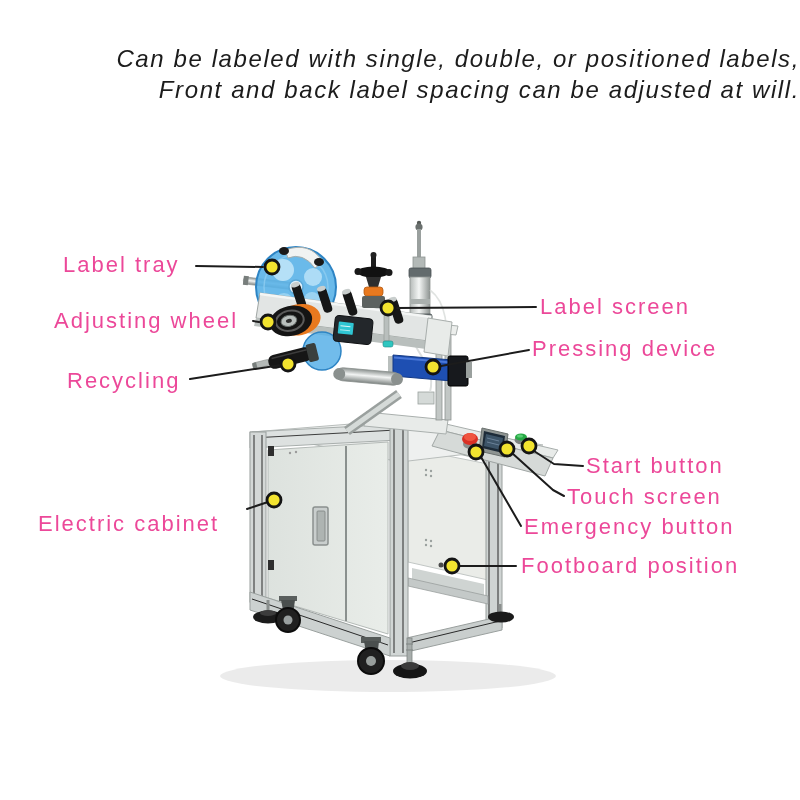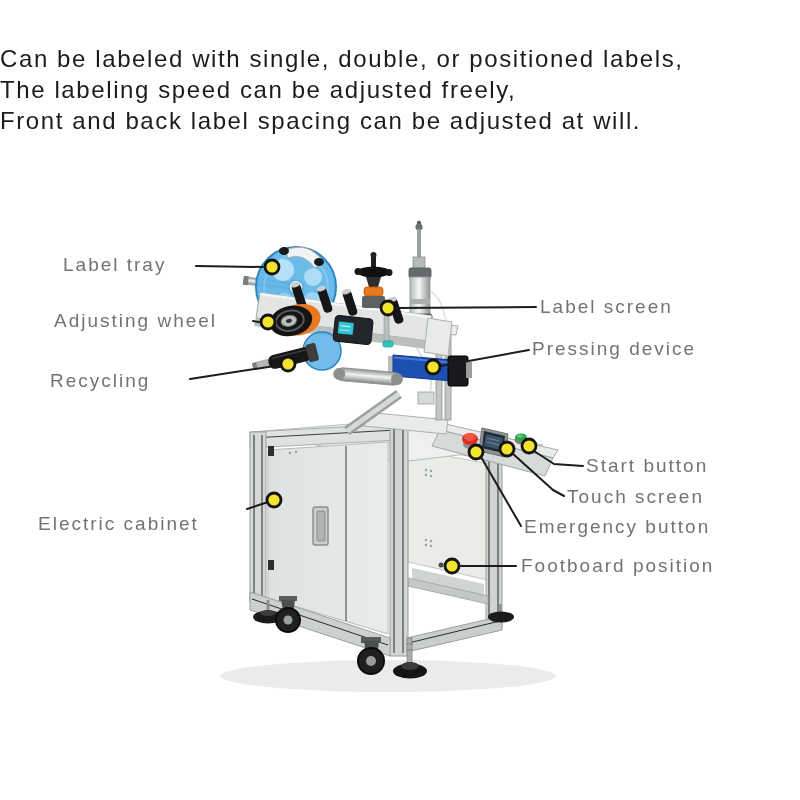--- a/index.html
+++ b/index.html
@@ -2,36 +2,36 @@
 <html><head>
 <meta charset="utf-8">
 <style>
   html,body{margin:0;padding:0;}
   body{
     width:800px;height:800px;position:relative;background:#ffffff;
     font-family:"Liberation Sans","DejaVu Sans",sans-serif;
     color:#1b1b1b;overflow:hidden;
   }
   .header{
-    position:absolute;top:43px;left:0;width:800px;text-align:left;
+    position:absolute;top:43px;left:0;width:800px;text-align:right;
     font-size:24px;line-height:31px;letter-spacing:1.6px;font-weight:500;
     color:#1c1c1c;
+    font-style:italic;
   }
   .callout-label{
-    position:absolute;white-space:nowrap;font-size:19px;letter-spacing:2px;
-    font-weight:500;color:#737373;transform:translateY(-50%);
+    position:absolute;white-space:nowrap;font-size:22px;letter-spacing:2px;
+    font-weight:500;color:#ec4899;transform:translateY(-50%);
   }
   svg{position:absolute;top:0;left:0;}
 </style>
 </head>
 <body>
 
 <div class="header">
   <div>Can be labeled with single, double, or positioned labels,</div>
-  <div>The labeling speed can be adjusted freely,</div>
   <div>Front and back label spacing can be adjusted at will.</div>
 </div>
 
 <svg width="800" height="800" viewBox="0 0 800 800">
   <defs>
     <linearGradient id="rodGrad" x1="0" y1="0" x2="0" y2="1">
       <stop offset="0" stop-color="#8e9492"></stop>
         <stop offset="0.45" stop-color="#f2f4f3"></stop>
         <stop offset="1" stop-color="#7e8482"></stop>
     </linearGradient>
@@ -318,20 +318,20 @@
     <circle cx="433" cy="367" r="7"></circle>
     <circle cx="529" cy="446" r="7"></circle>
     <circle cx="507" cy="449" r="7"></circle>
     <circle cx="476" cy="452" r="7"></circle>
     <circle cx="452" cy="566" r="7"></circle>
   </g>
 </svg>
 
 <div class="callout-label" style="left:63px;top:265px">Label tray</div>
 <div class="callout-label" style="left:54px;top:321px">Adjusting wheel</div>
-<div class="callout-label" style="left:50px;top:381px">Recycling</div>
+<div class="callout-label" style="left:67px;top:381px">Recycling</div>
 <div class="callout-label" style="left:38px;top:524px">Electric cabinet</div>
 <div class="callout-label" style="left:540px;top:307px">Label screen</div>
 <div class="callout-label" style="left:532px;top:349px">Pressing device</div>
 <div class="callout-label" style="left:586px;top:466px">Start button</div>
 <div class="callout-label" style="left:567px;top:497px">Touch screen</div>
 <div class="callout-label" style="left:524px;top:527px">Emergency button</div>
 <div class="callout-label" style="left:521px;top:566px">Footboard position</div>
 
 </body></html>

